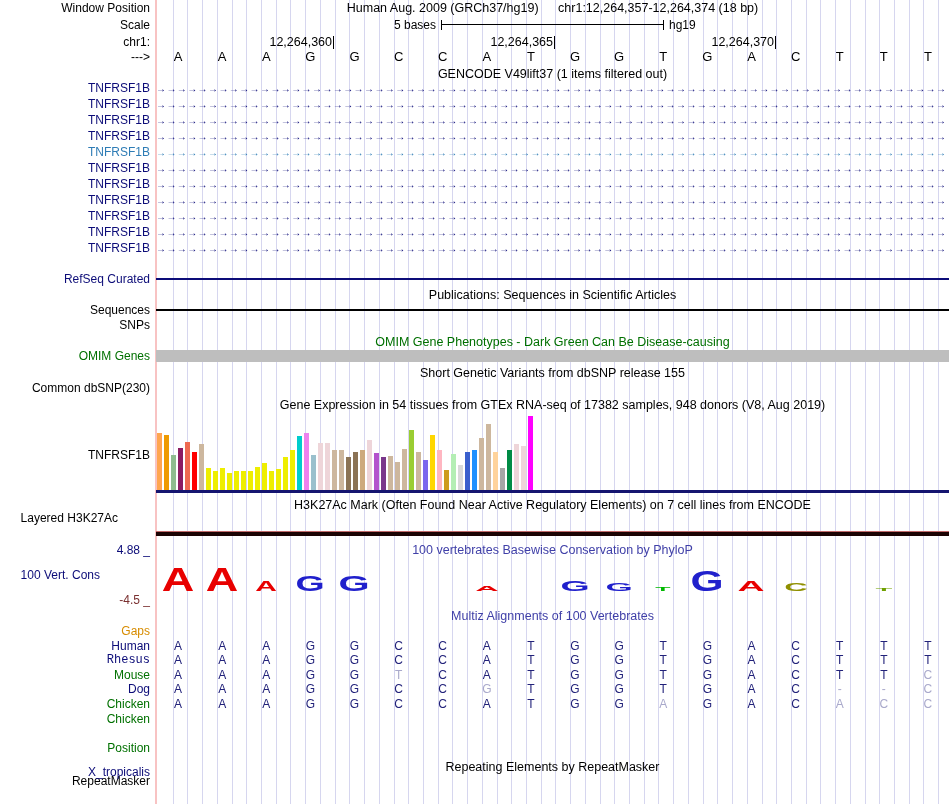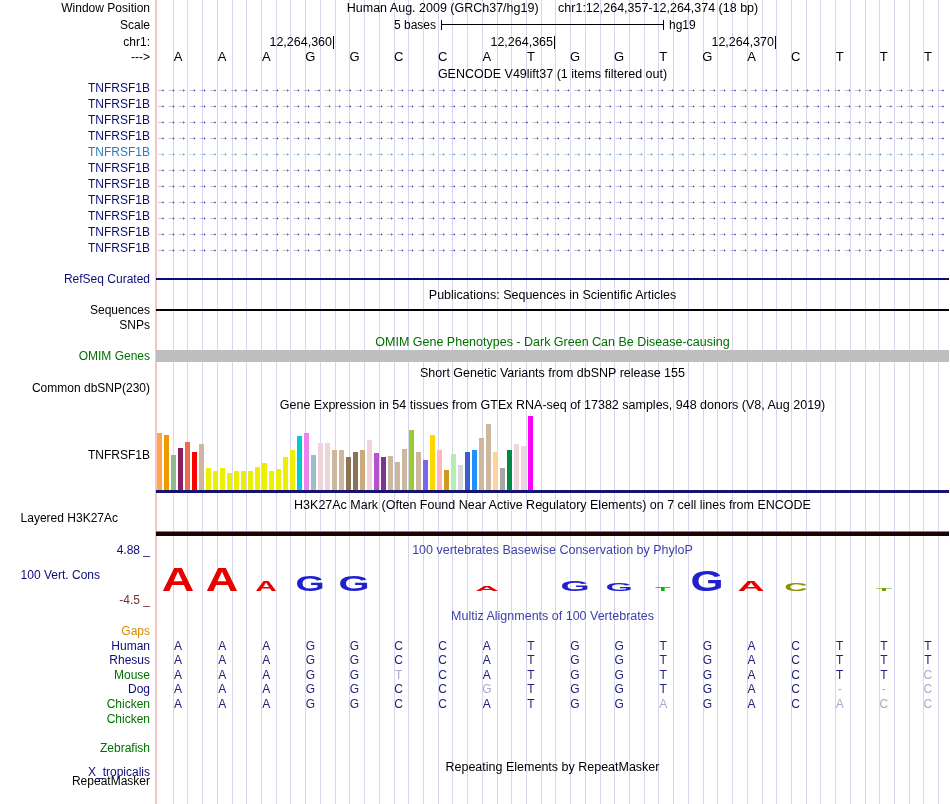--- a/index.html
+++ b/index.html
@@ -238,21 +238,21 @@
     <div class="mz-letter" style="left: 530.935px; top: 639px; color: rgb(34, 34, 122);">T</div>
     <div class="mz-letter" style="left: 575.045px; top: 639px; color: rgb(34, 34, 122);">G</div>
     <div class="mz-letter" style="left: 619.155px; top: 639px; color: rgb(34, 34, 122);">G</div>
     <div class="mz-letter" style="left: 663.265px; top: 639px; color: rgb(34, 34, 122);">T</div>
     <div class="mz-letter" style="left: 707.375px; top: 639px; color: rgb(34, 34, 122);">G</div>
     <div class="mz-letter" style="left: 751.485px; top: 639px; color: rgb(34, 34, 122);">A</div>
     <div class="mz-letter" style="left: 795.595px; top: 639px; color: rgb(34, 34, 122);">C</div>
     <div class="mz-letter" style="left: 839.705px; top: 639px; color: rgb(34, 34, 122);">T</div>
     <div class="mz-letter" style="left: 883.815px; top: 639px; color: rgb(34, 34, 122);">T</div>
     <div class="mz-letter" style="left: 927.925px; top: 639px; color: rgb(34, 34, 122);">T</div>
-    <div class="gutter-label" style="top: 653px; color: rgb(12, 12, 120);">Rhesus</div>
+    <div class="gutter-label" style="top: 653px; color: rgb(12, 12, 120); font-family: Liberation Mono, monospace;">Rhesus</div>
     <div class="mz-letter" style="left: 178.055px; top: 653px; color: rgb(34, 34, 122);">A</div>
     <div class="mz-letter" style="left: 222.165px; top: 653px; color: rgb(34, 34, 122);">A</div>
     <div class="mz-letter" style="left: 266.275px; top: 653px; color: rgb(34, 34, 122);">A</div>
     <div class="mz-letter" style="left: 310.385px; top: 653px; color: rgb(34, 34, 122);">G</div>
     <div class="mz-letter" style="left: 354.495px; top: 653px; color: rgb(34, 34, 122);">G</div>
     <div class="mz-letter" style="left: 398.605px; top: 653px; color: rgb(34, 34, 122);">C</div>
     <div class="mz-letter" style="left: 442.715px; top: 653px; color: rgb(34, 34, 122);">C</div>
     <div class="mz-letter" style="left: 486.825px; top: 653px; color: rgb(34, 34, 122);">A</div>
     <div class="mz-letter" style="left: 530.935px; top: 653px; color: rgb(34, 34, 122);">T</div>
     <div class="mz-letter" style="left: 575.045px; top: 653px; color: rgb(34, 34, 122);">G</div>
@@ -316,14 +316,14 @@
     <div class="mz-letter" style="left: 619.155px; top: 697px; color: rgb(34, 34, 122);">G</div>
     <div class="mz-letter" style="left: 663.265px; top: 697px; color: rgb(169, 169, 203);">A</div>
     <div class="mz-letter" style="left: 707.375px; top: 697px; color: rgb(34, 34, 122);">G</div>
     <div class="mz-letter" style="left: 751.485px; top: 697px; color: rgb(34, 34, 122);">A</div>
     <div class="mz-letter" style="left: 795.595px; top: 697px; color: rgb(34, 34, 122);">C</div>
     <div class="mz-letter" style="left: 839.705px; top: 697px; color: rgb(169, 169, 203);">A</div>
     <div class="mz-letter" style="left: 883.815px; top: 697px; color: rgb(169, 169, 203);">C</div>
     <div class="mz-letter" style="left: 927.925px; top: 697px; color: rgb(169, 169, 203);">C</div>
     <div class="gutter-label" style="top: 712px; color: rgb(0, 112, 0);">Chicken</div>
     <div class="gutter-label" style="top: 765px; color: rgb(12, 12, 120);">X_tropicalis</div>
-    <div class="gutter-label" style="top: 741px; color: rgb(0, 112, 0);">Zebrafish</div>
+    <div class="gutter-label" style="top: 741px; color: rgb(0, 112, 0);">Position</div>
   </div>
 
 </body></html>

